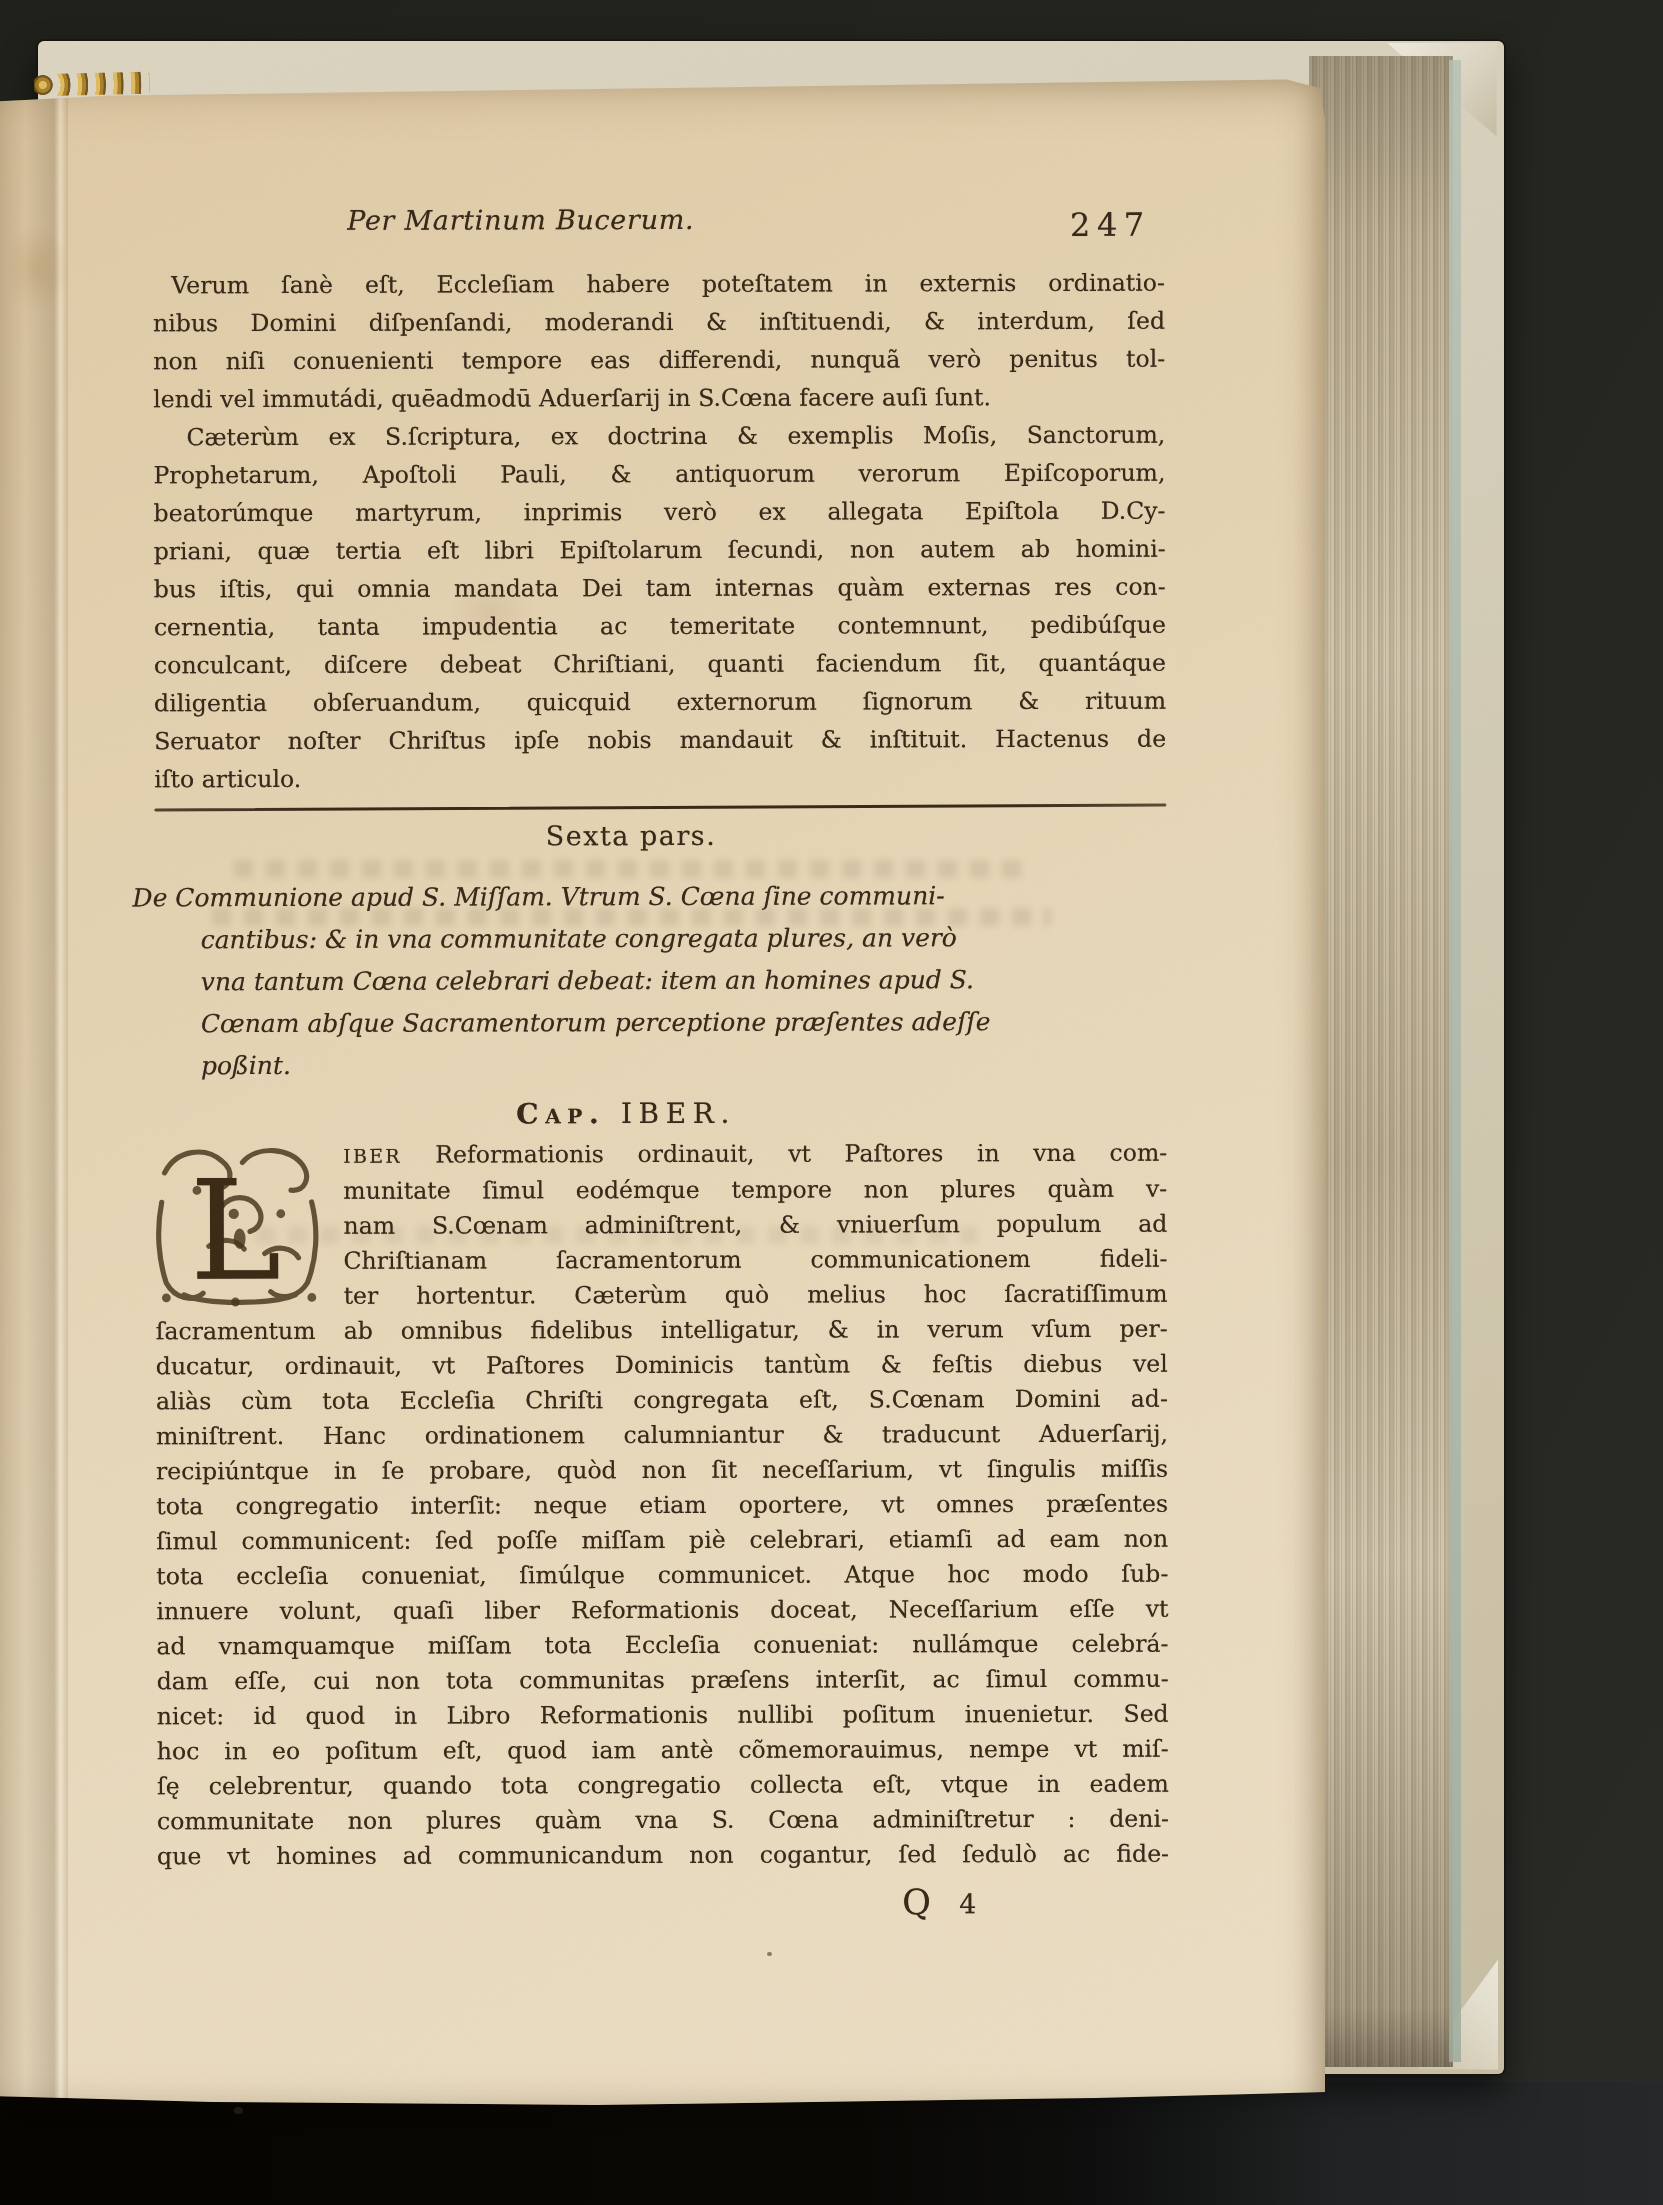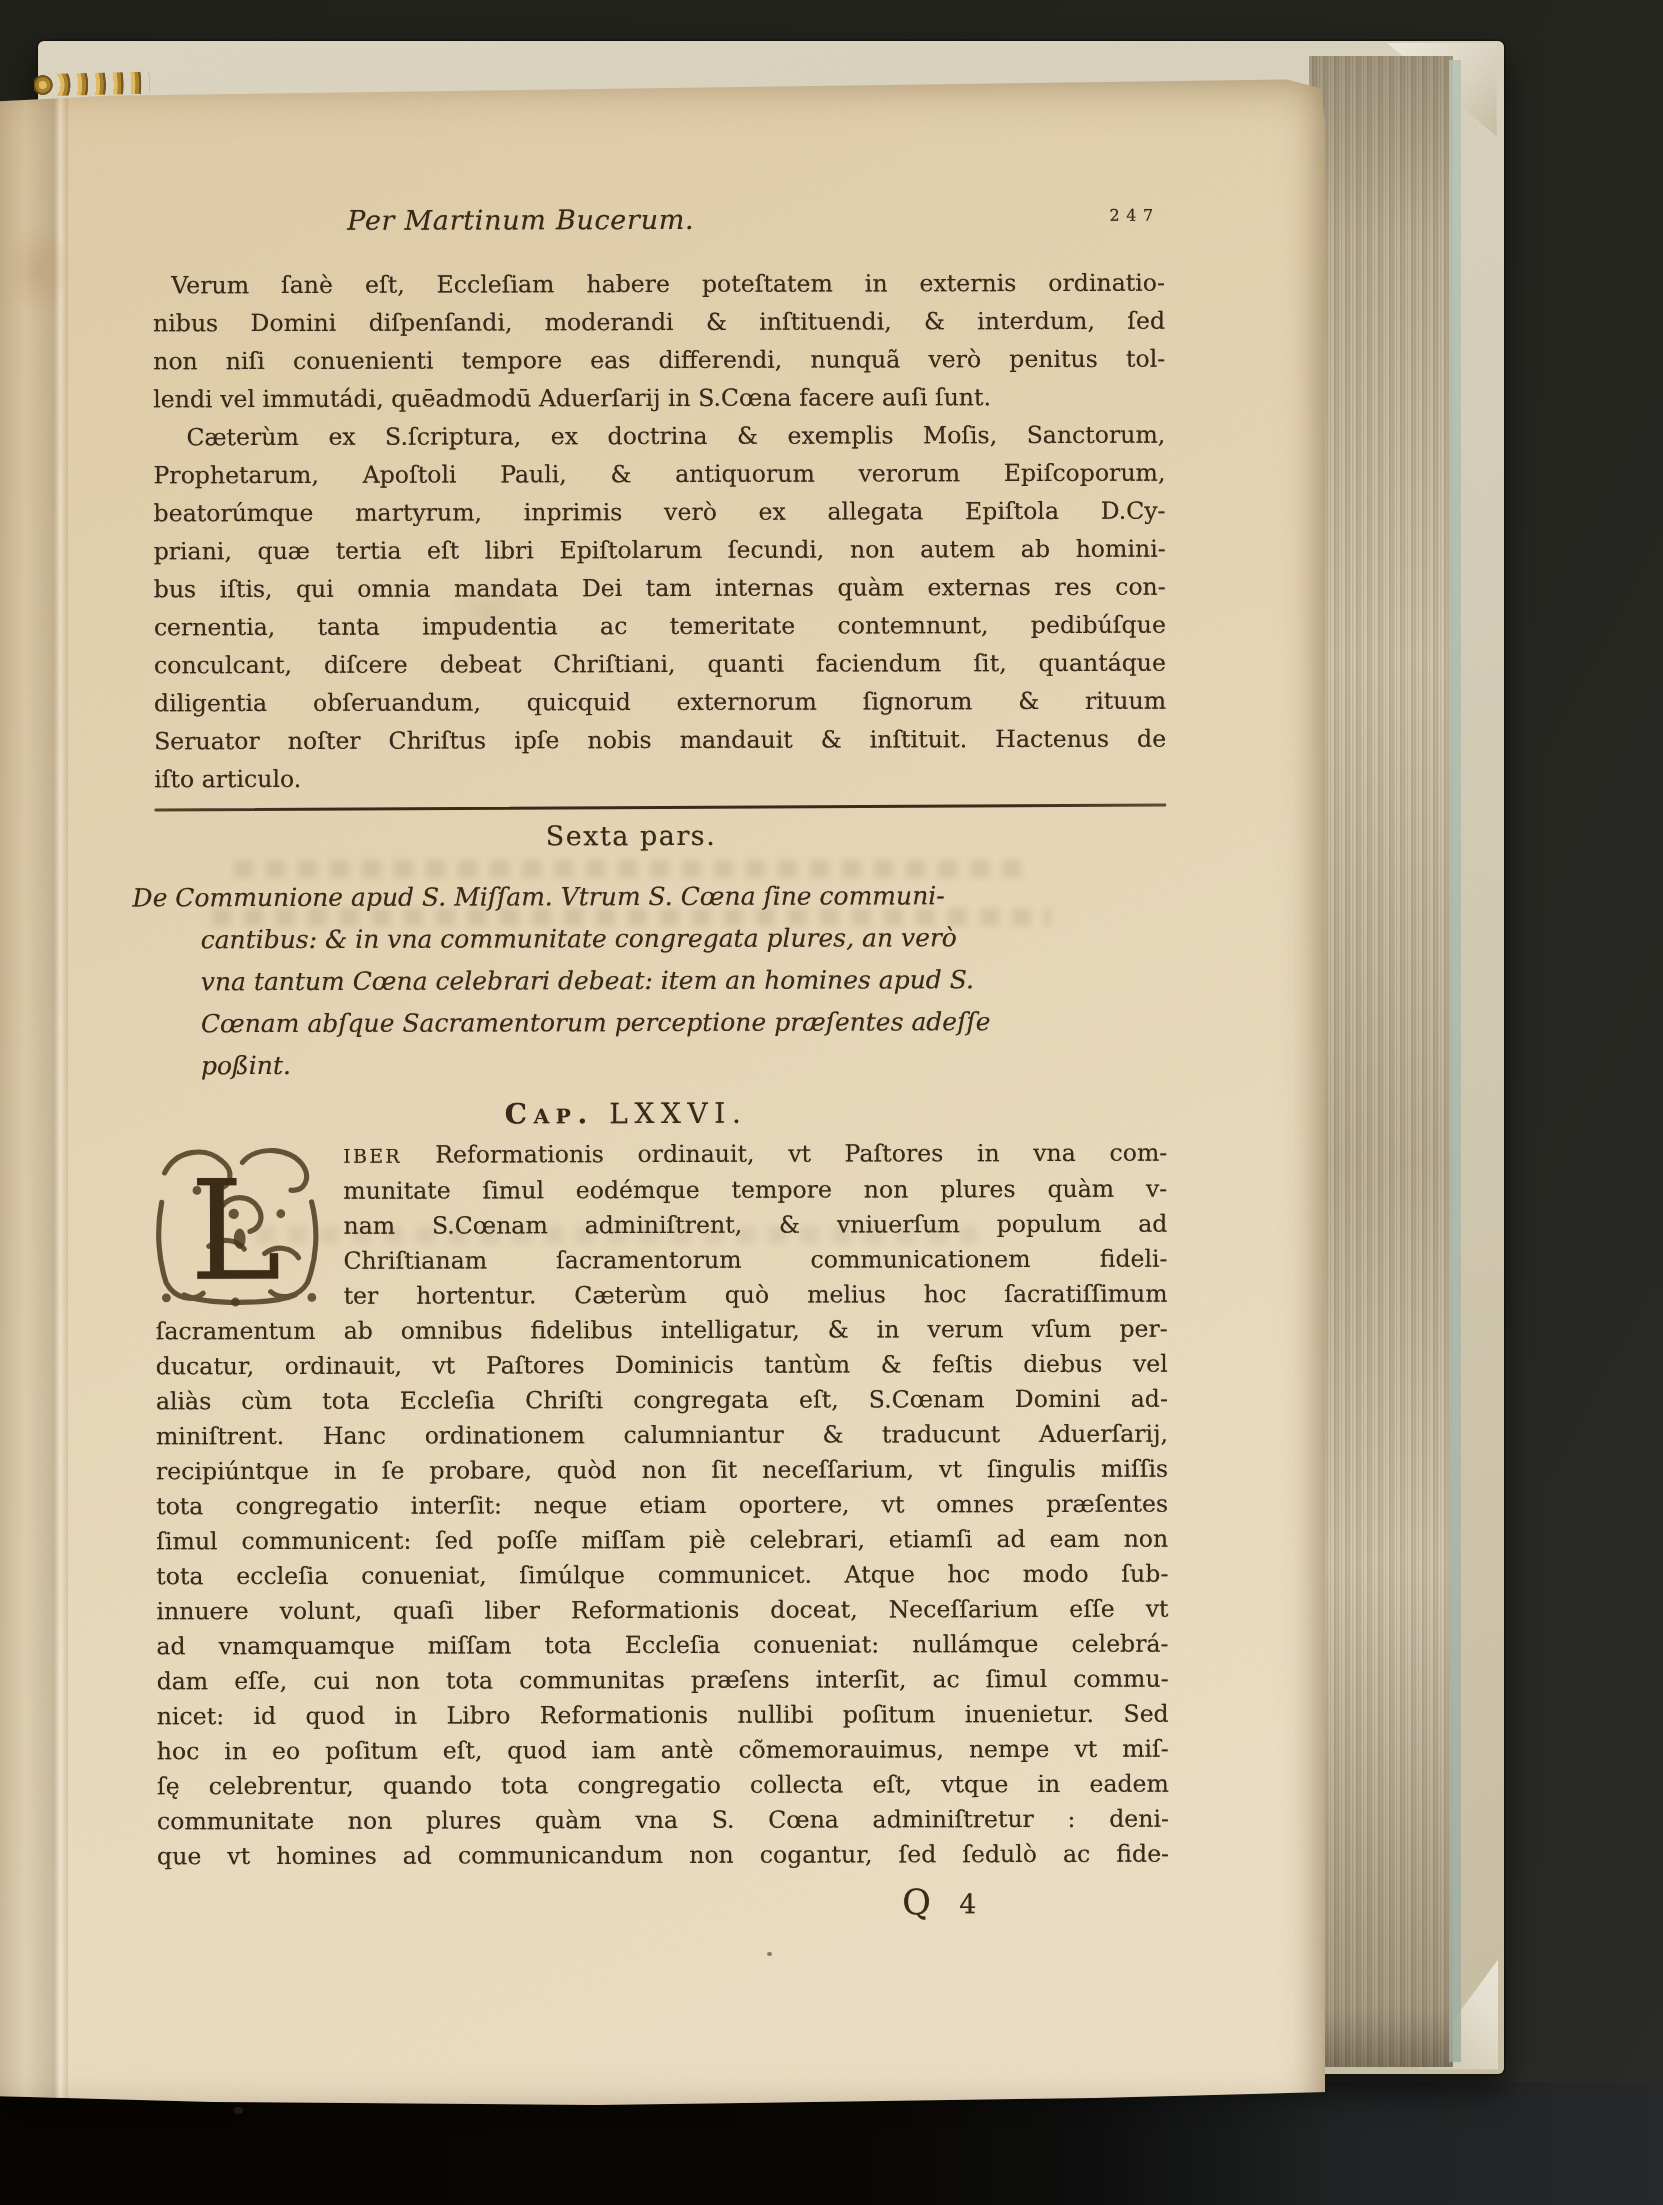--- a/index.html
+++ b/index.html
@@ -59,21 +59,21 @@
   
   .ghost{position:absolute;height:17.7px;filter:blur(3.7px);opacity:.45;z-index:4;
     background:repeating-linear-gradient(90deg,rgba(95,75,48,.28) 0 19px,rgba(95,75,48,0) 19px 32px);}
   
   .textblock{position:absolute;left:155px;top:200px;width:1012px;z-index:6;
     color:#38291a;transform:rotate(-0.15deg);
     text-shadow:0 0 0.7px rgba(56,41,26,.55);}
   .runhead{position:relative;height:65px;}
   .runtitle{position:absolute;left:147px;width:442px;top:4.4px;text-align:center;
     font-style:italic;font-size:27px;letter-spacing:0.7px;}
-  .pagenum{position:absolute;right:5px;top:7.4px;font-size:16px;letter-spacing:6.6px;}
+  .pagenum{position:absolute;right:14px;top:7.4px;font-size:32px;letter-spacing:6.6px;}
   .line{font-size:23.6px;line-height:38px;text-align:justify;text-align-last:justify;}
   .line.noj{text-align-last:left;}
   .ind1{text-indent:18.4px;}
   .ind2{text-indent:33px;}
   .rule{height:2.9px;background:linear-gradient(90deg,rgba(58,43,25,.85),#3a2b19 15%,#3a2b19 85%,rgba(58,43,25,.8));
     margin:8.8px 0 11.8px 0;border-radius:1.5px;transform:rotate(-0.12deg);}
   .sexta{text-align:center;font-size:27px;letter-spacing:1.5px;margin:10.3px 0 25px 0;transform:translateX(-29.4px);}
   .argument{font-style:italic;font-size:25px;line-height:42px;margin-bottom:8.8px;}
   .argument .aline{text-align:left;text-align-last:left;}
   .argument .cont{margin-left:46px;}
@@ -152,21 +152,21 @@
   <div class="argument">
     <div class="aline" style="margin-left:-22px;">De Communione apud S. Miſſam. Vtrum S. Cœna ſine communi-</div>
     <div class="aline cont">cantibus: &amp; in vna communitate congregata plures, an verò</div>
     <div class="aline cont">vna tantum Cœna celebrari debeat: item an homines apud S.</div>
     <div class="aline cont">Cœnam abſque Sacramentorum perceptione præſentes adeſſe</div>
     <div class="aline cont">poßint.</div>
   </div>
 
   <div class="cap-heading">
     <span class="word">Cap.</span>
-    <span class="num">LXXVI.</span>
+    <span class="num">IBER.</span>
   </div>
 
   <div class="chapter">
     <div class="dropcap">
       <svg viewBox="0 0 230 224" width="169" height="165">
         <g stroke="#49341b" fill="none" stroke-width="7" opacity="0.82" stroke-linecap="round">
           <path d="M14,40 C30,8 70,4 92,24 C110,38 104,58 88,62"></path>
           <path d="M120,26 C140,2 186,6 202,30 C214,48 204,66 186,64"></path>
           <path d="M10,80 C2,120 6,160 16,190 C28,212 52,216 66,204"></path>
           <path d="M214,80 C224,120 220,160 208,190 C196,210 172,214 158,202"></path>

